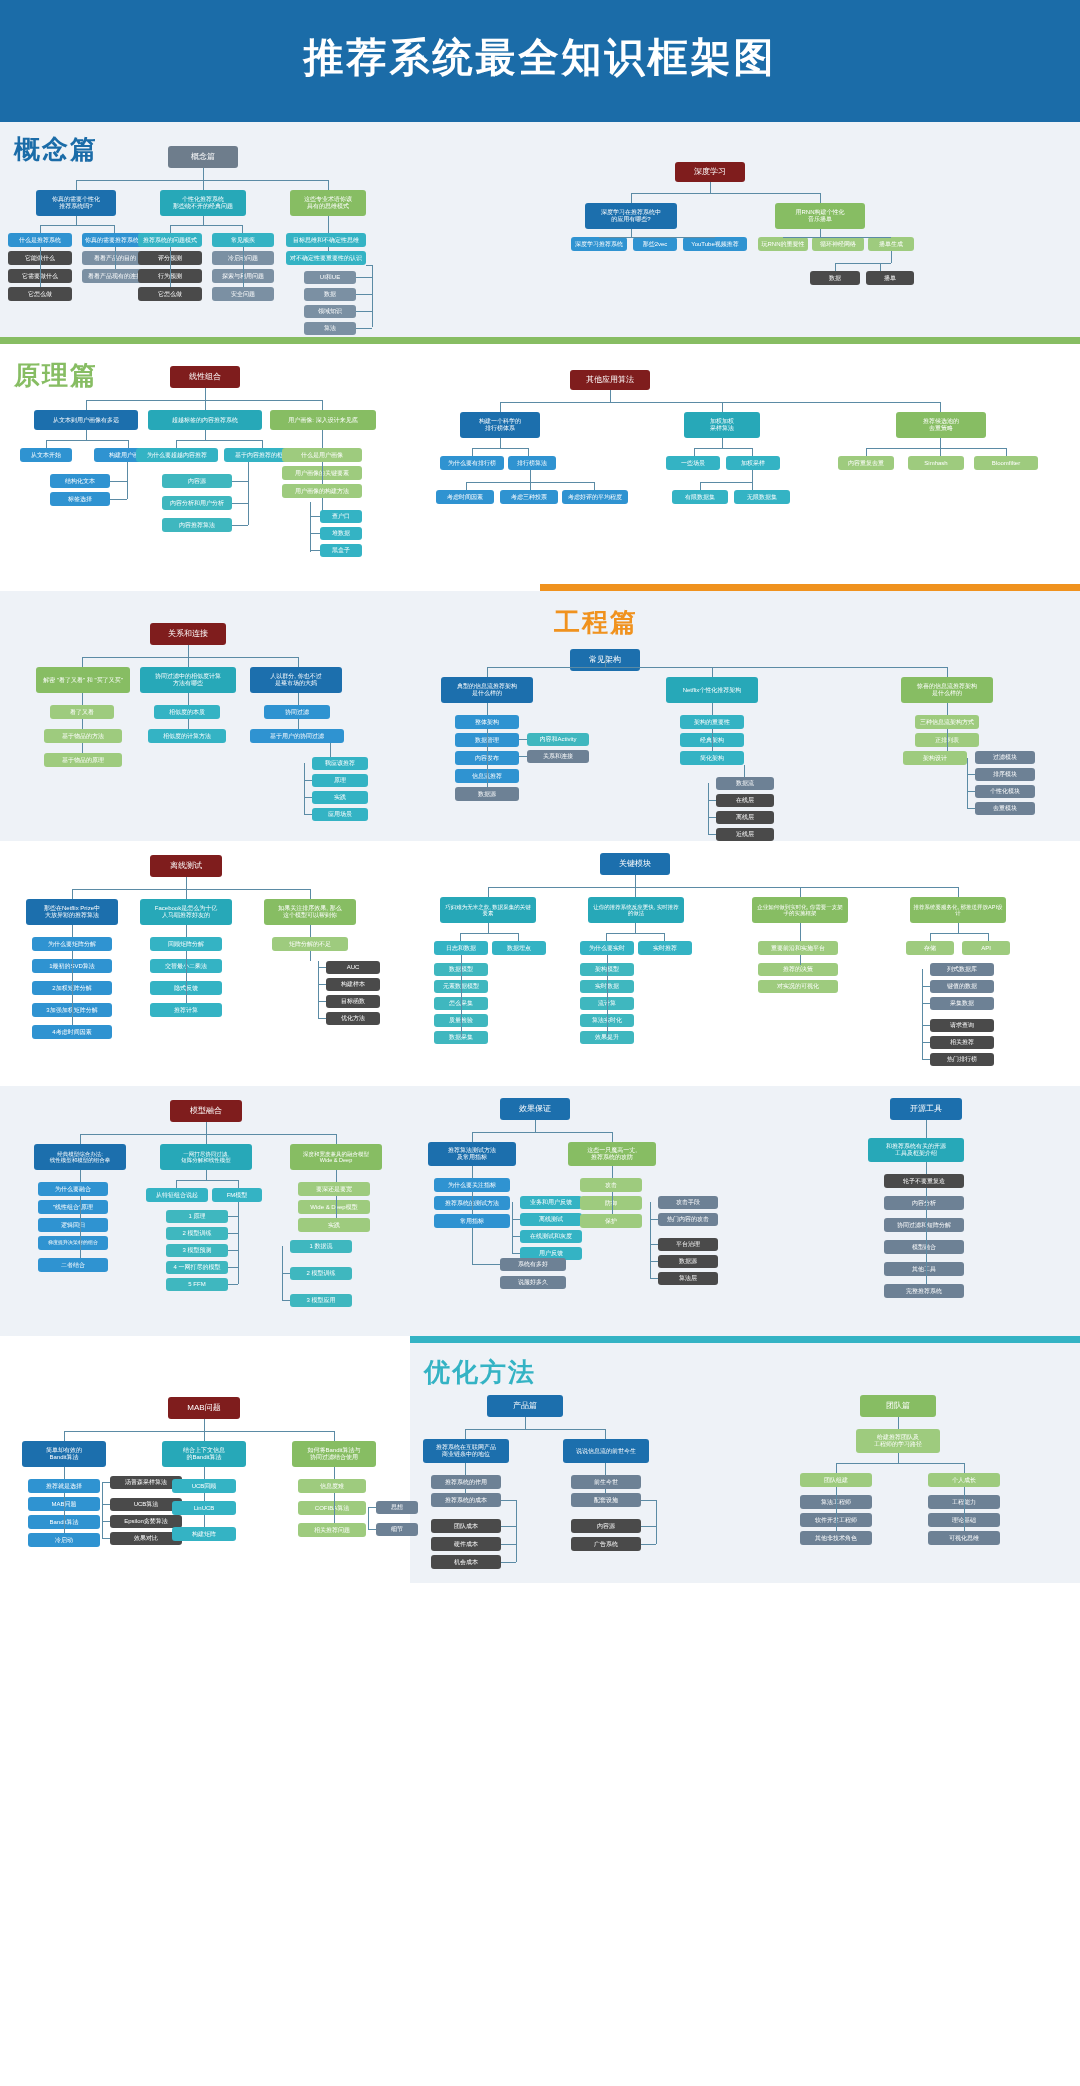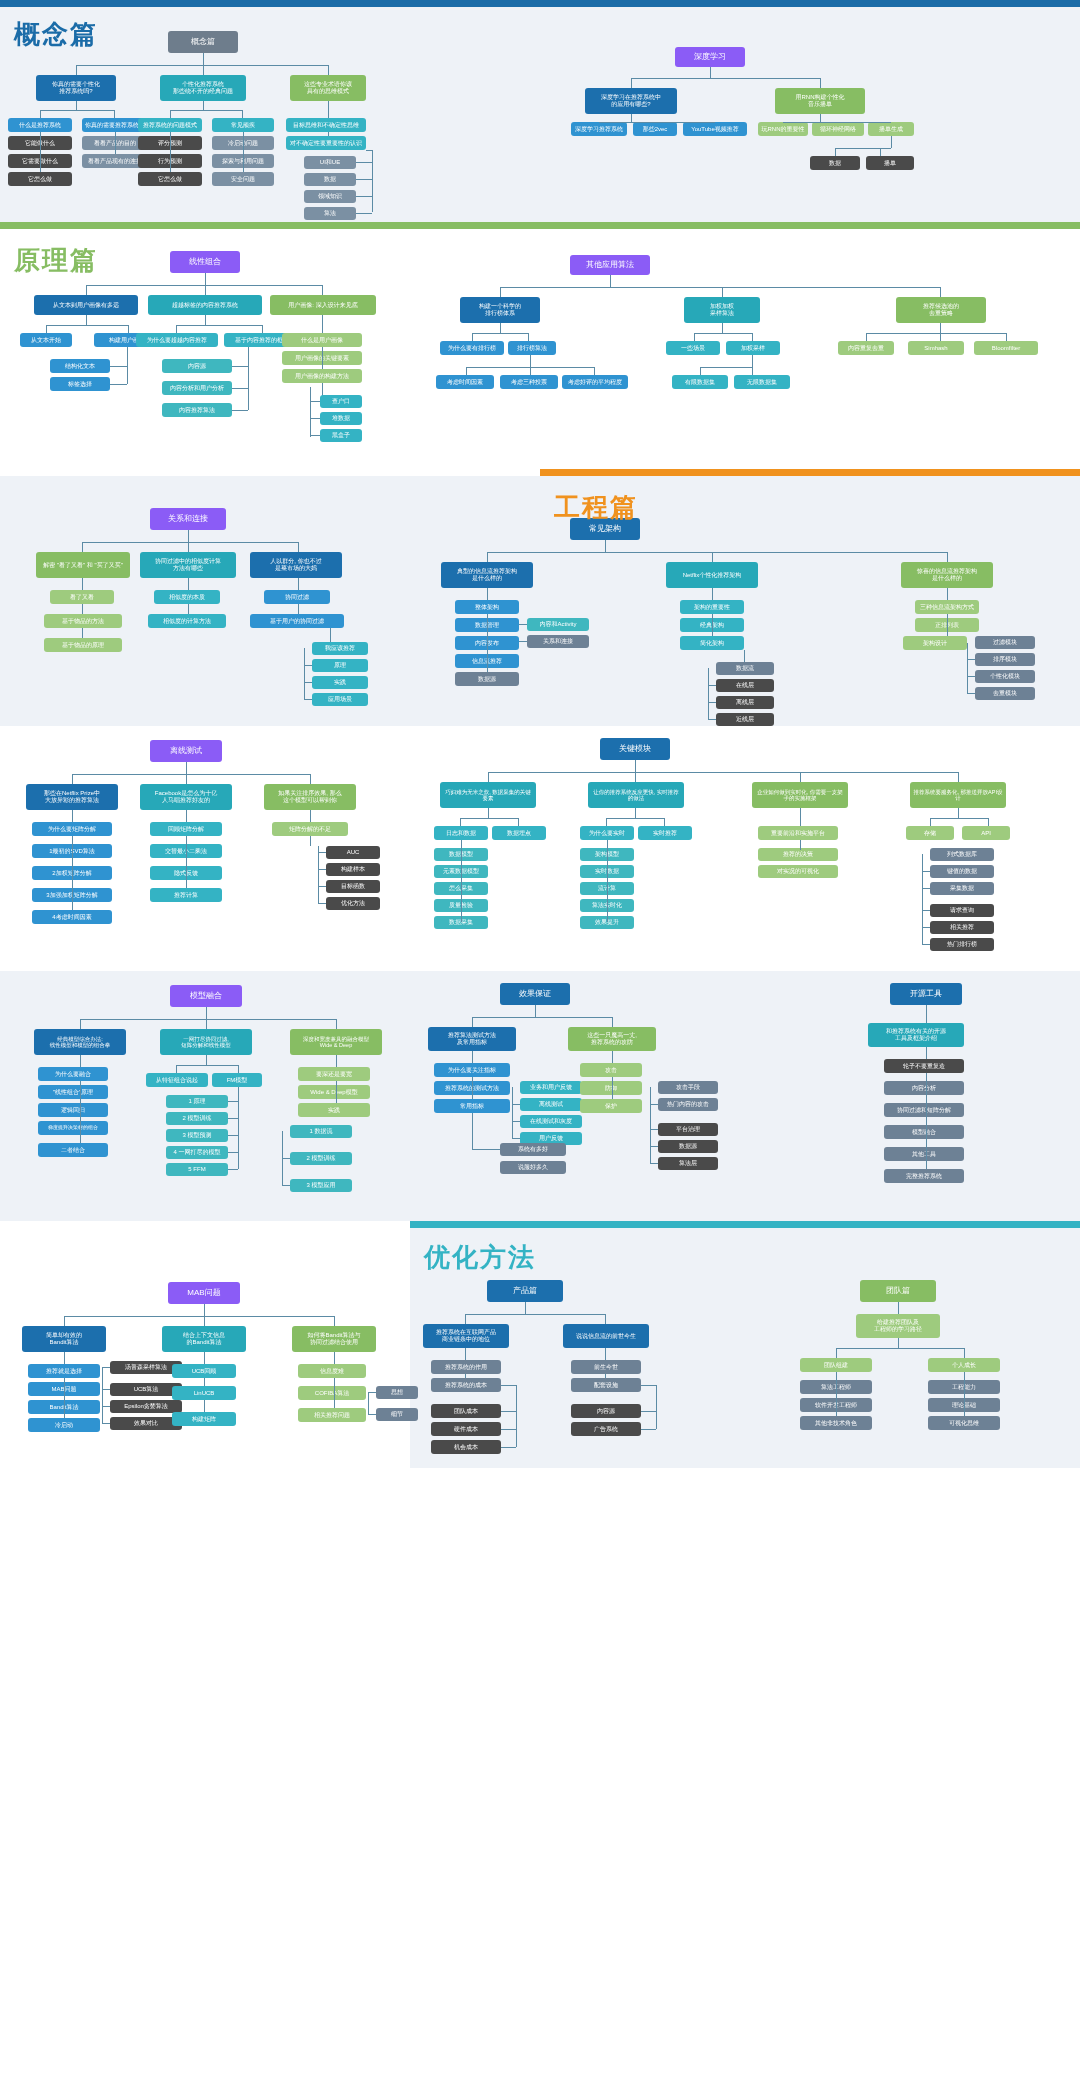--- a/index.html
+++ b/index.html
@@ -38,37 +38,40 @@
     display:flex; align-items:center; justify-content:center;
     border-radius:3px; line-height:1.15; padding:2px 3px;
     overflow:hidden; white-space:pre-line;
   }
   .edge{ position:absolute; background:#5b8ba5; }
   .edge.h{ height:1px; }
   .edge.v{ width:1px; }
 
   
   .c-root-grey { background:#6e7d8c; }
-  .c-orange    { background:#8b5cf6; }
+  .c-orange    { background:#7f1d1d; }
   .c-blue      { background:#1c6fad; }
   .c-teal      { background:#27a8b8; }
   .c-green     { background:#87bd63; }
   .c-ltblue    { background:#2f93d1; }
   .c-cyan      { background:#34b3c4; }
   .c-lgreen    { background:#9ecb7e; }
   .c-slate     { background:#6d8195; }
   .c-dark      { background:#4a4a4a; }
   .c-steel     { background:#7b90a3; }
   .c-mint      { background:#3fb7bf; }
 </style>
 </head>
 <body>
 
 <div class="page">
 
+  <div class="header">
+    <h1>推荐系统最全知识框架图</h1>
+  </div>
 
   <div class="section">
     <div class="band" style="background:#1b6ca8"></div>
     <div class="sec-body bg-light" style="height:215px">
       <div class="sec-title" style="left:14px; top:10px; color:#1b6ca8">概念篇</div>
 
       <div class="tree">
 
         <div class="node c-root-grey" style="left:168px; top:24px; width:70px; height:22px; font-size:8px;">概念篇</div>
 
@@ -316,21 +319,21 @@
         <div class="node c-cyan" style="left:312px; top:183px; width:56px; height:13px; font-size:6px;">原理</div>
         <div class="node c-cyan" style="left:312px; top:200px; width:56px; height:13px; font-size:6px;">实践</div>
         <div class="node c-cyan" style="left:312px; top:217px; width:56px; height:13px; font-size:6px;">应用场景</div>
         <div class="edge v" style="left:304px; top:172px; height:52px;"></div>
         <div class="edge h" style="left:304px; top:189px; width:8px;"></div>
         <div class="edge h" style="left:304px; top:206px; width:8px;"></div>
         <div class="edge h" style="left:304px; top:223px; width:8px;"></div>
       </div>
 
       <div class="tree">
-        <div class="node c-blue" style="left:570px; top:42px; width:70px; height:22px; font-size:8px;">常见架构</div>
+        <div class="node c-blue" style="left:570px; top:58px; width:70px; height:22px; font-size:8px;">常见架构</div>
         <div class="edge v" style="left:605px; top:64px; height:12px;"></div>
         <div class="edge h" style="left:487px; top:76px; width:460px;"></div>
         <div class="edge v" style="left:487px; top:76px; height:10px;"></div>
         <div class="edge v" style="left:712px; top:76px; height:10px;"></div>
         <div class="edge v" style="left:947px; top:76px; height:10px;"></div>
 
         <div class="node c-blue" style="left:441px; top:86px; width:92px; height:26px; font-size:6px;">典型的信息流推荐架构
 是什么样的</div>
         <div class="edge v" style="left:487px; top:112px; height:12px;"></div>
         <div class="node c-ltblue" style="left:455px; top:124px; width:64px; height:14px; font-size:6px;">整体架构</div>

